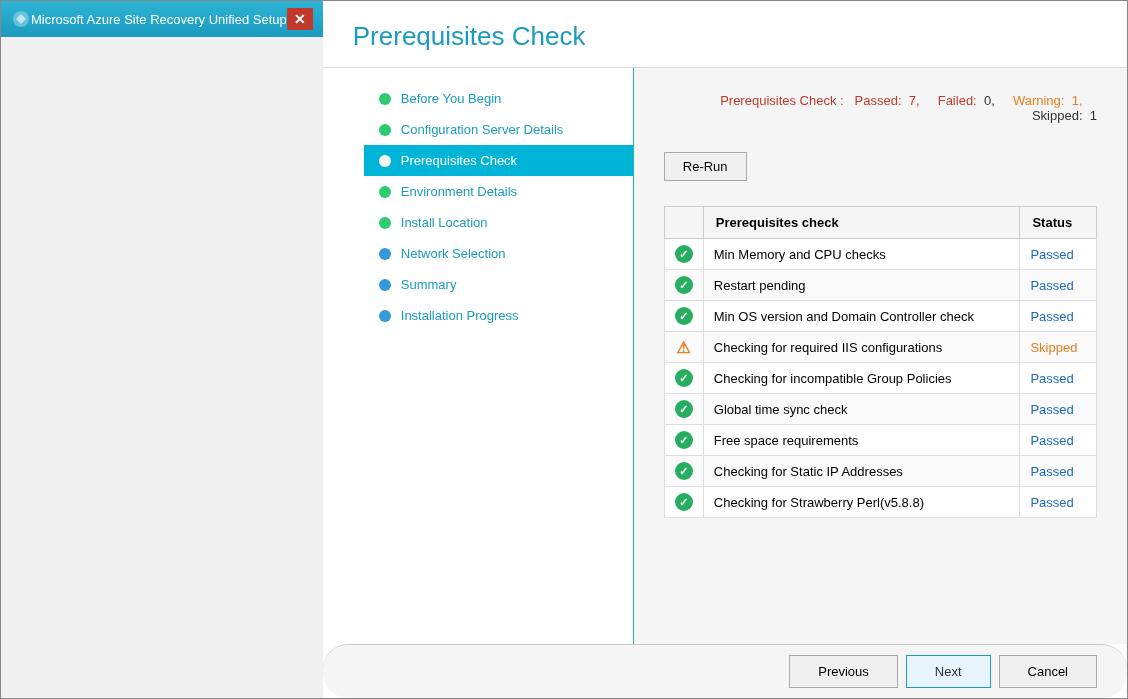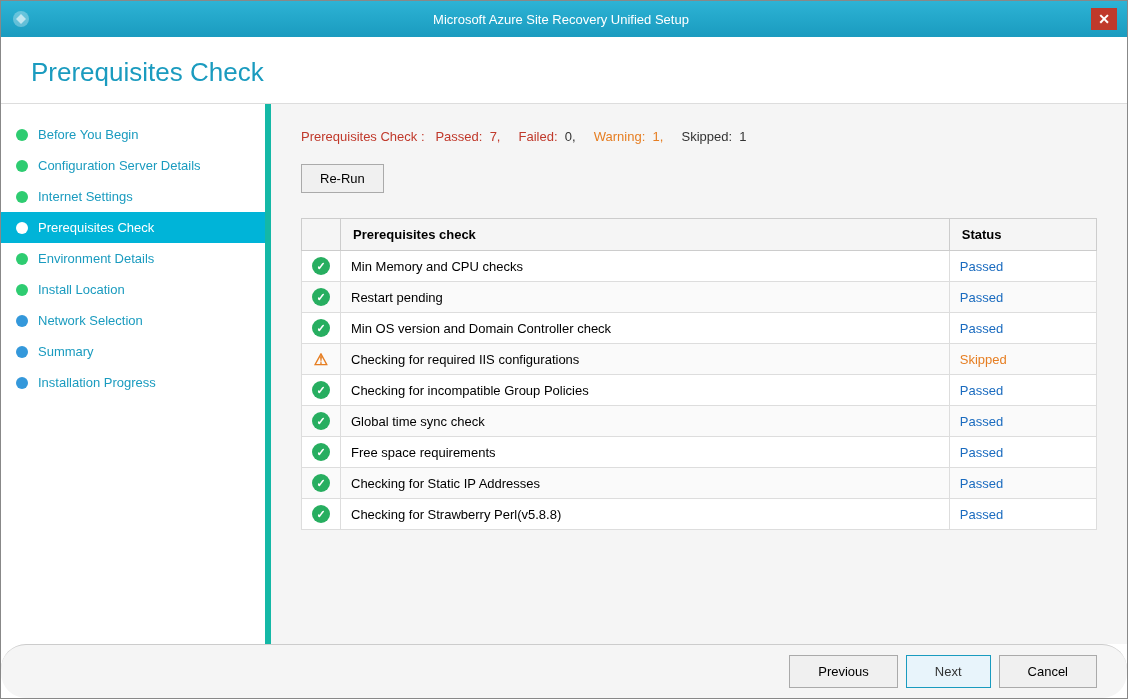--- a/index.html
+++ b/index.html
@@ -9,21 +9,21 @@
       background: #f0f0f0;
       width: 1128px;
       height: 699px;
       overflow: hidden;
     }
 
     .window {
       width: 1128px;
       height: 699px;
       display: flex;
-      flex-direction: column;
+      flex-direction: row;
       border: 1px solid #888;
     }
 
     .titlebar {
       background: linear-gradient(to bottom, #2db3d5, #1a9bbf);
       height: 36px;
       display: flex;
       align-items: center;
       justify-content: space-between;
       padding: 0 10px;
@@ -81,23 +81,24 @@
 
     .main-body {
       display: flex;
       flex: 1;
       overflow: hidden;
     }
 
     .sidebar {
       width: 270px;
       background: white;
-      border-right: 6px solid #14b8a6;
+      border-right: 1px solid #14b8a6;
       padding-top: 15px;
       flex-shrink: 0;
+      margin-left: 41px;
     }
 
     .sidebar-item {
       display: flex;
       align-items: center;
       padding: 8px 15px;
       cursor: pointer;
       color: #1a9bbf;
       font-size: 13px;
     }
@@ -129,21 +130,22 @@
     .right-panel {
       flex: 1;
       padding: 25px 30px;
       overflow-y: auto;
       background: #f5f5f5;
     }
 
     .summary-bar {
       font-size: 13px;
       color: #c0392b;
-      margin-bottom: 20px;
+      margin-bottom: 29px;
+      text-align: right;
     }
 
     .summary-bar span.normal { color: #333; }
     .summary-bar span.warning { color: #e67e22; }
 
     .rerun-btn {
       background: #f0f0f0;
       border: 1px solid #aaa;
       padding: 6px 18px;
       font-size: 13px;
@@ -266,24 +268,20 @@
     <div class="main-body">
 
       <div class="sidebar">
         <div class="sidebar-item">
           <span class="dot dot-green"></span>
           <span class="sidebar-item-label">Before You Begin</span>
         </div>
         <div class="sidebar-item">
           <span class="dot dot-green"></span>
           <span class="sidebar-item-label">Configuration Server Details</span>
-        </div>
-        <div class="sidebar-item">
-          <span class="dot dot-green"></span>
-          <span class="sidebar-item-label">Internet Settings</span>
         </div>
         <div class="sidebar-item active">
           <span class="dot" style="background:white;"></span>
           <span class="sidebar-item-label">Prerequisites Check</span>
         </div>
         <div class="sidebar-item">
           <span class="dot dot-green"></span>
           <span class="sidebar-item-label">Environment Details</span>
         </div>
         <div class="sidebar-item">

